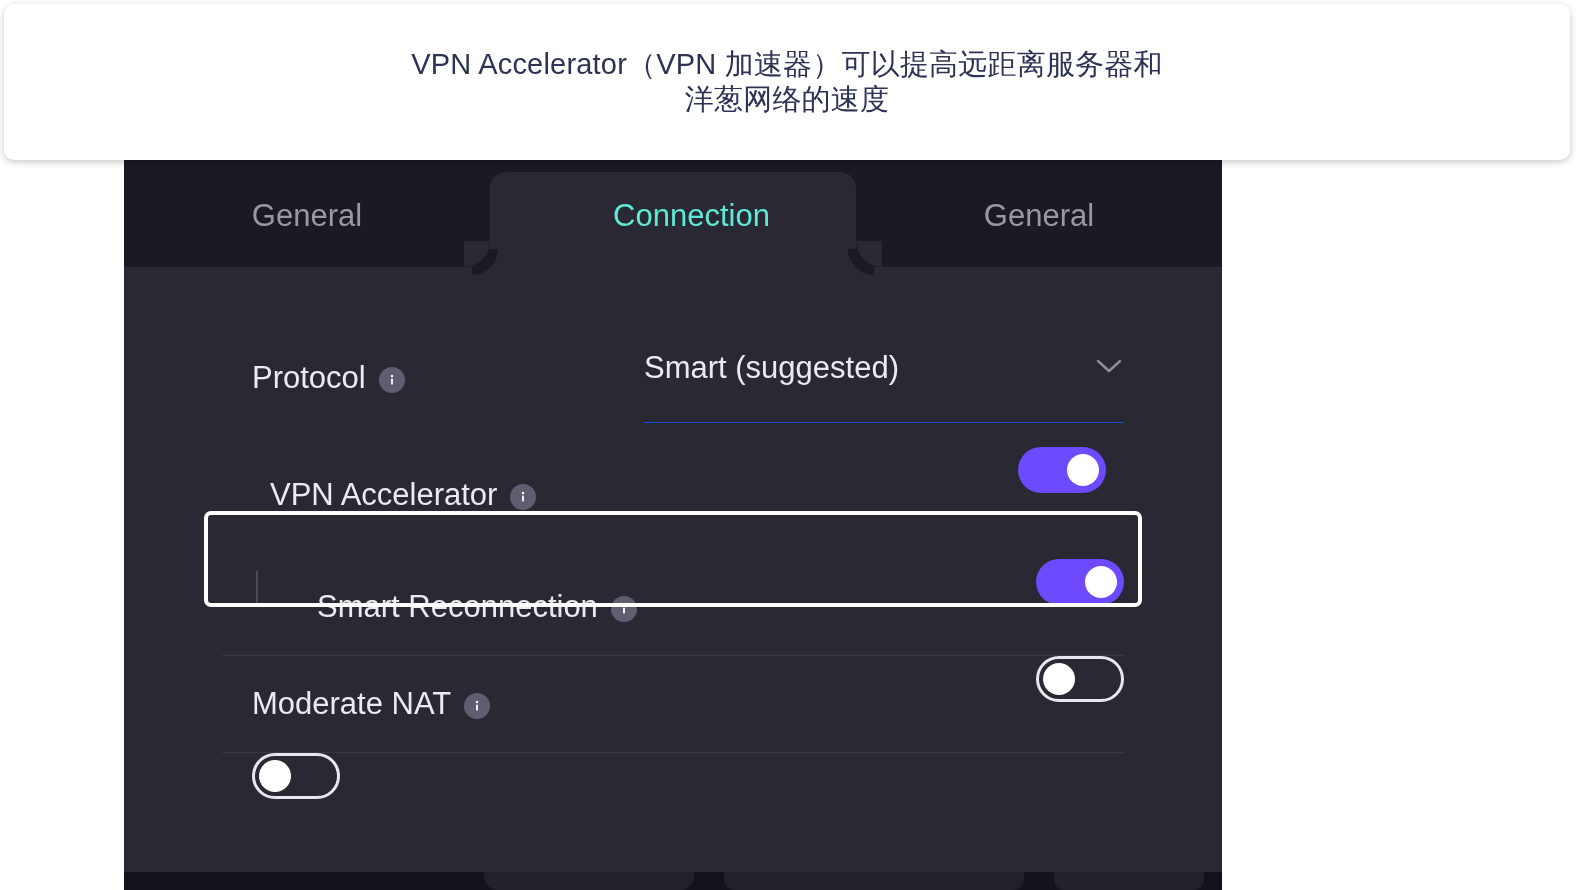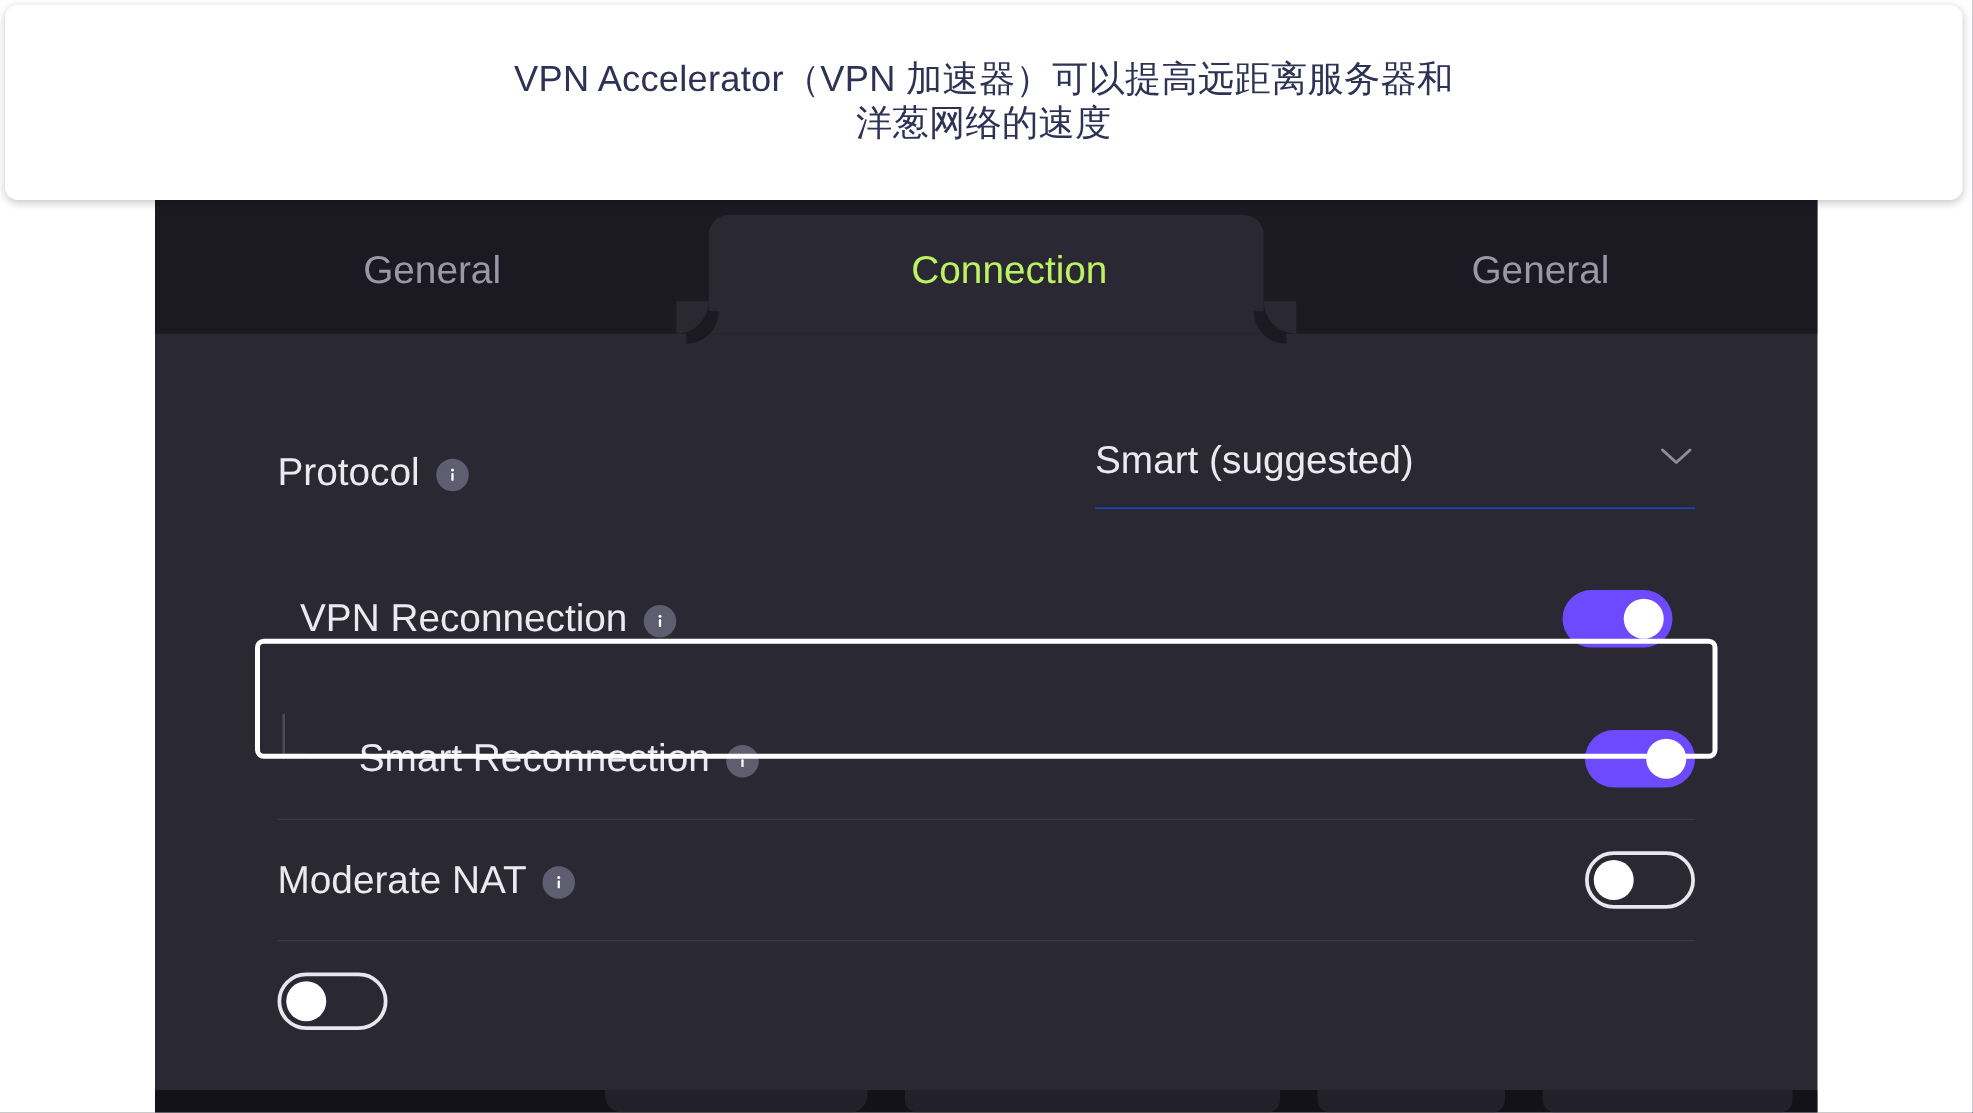--- a/index.html
+++ b/index.html
@@ -40,21 +40,21 @@
     font-weight: 400;
     letter-spacing: 0.2px;
     white-space: pre-line;
   }
 
   
   .app-window {
     position: absolute;
     left: 124px;
     top: 160px;
-    width: 1330px;
+    width: 1098px;
     height: 730px;
     background: #2a2833;
     overflow: hidden;
     z-index: 1;
   }
 
   
   .tabbar {
     position: relative;
     height: 107px;
@@ -71,21 +71,21 @@
     cursor: pointer;
   }
   .tab-label {
     font-size: 31px;
     color: #9a98a6;
     position: relative;
     z-index: 2;
     padding-top: 4px;
   }
   .tab.is-active .tab-label {
-    color: #bef264;
+    color: #5eead4;
     margin-left: 37px;
   }
   .tab.is-active .tab-shape {
     position: absolute;
     left: 0;
     right: 0;
     top: 12px;
     bottom: 0;
     background: #2a2833;
     border-radius: 16px 16px 0 0;
@@ -114,24 +114,24 @@
 
   
   .settings-body {
     padding: 0 98px;
     position: relative;
   }
 
   .setting-row {
     height: 96px;
     display: flex;
-    align-items: center;
     justify-content: space-between;
     box-sizing: border-box;
     position: relative;
+    margin-left: 30px;
   }
   .row-left {
     display: flex;
     align-items: center;
     gap: 13px;
   }
   .row-label {
     font-size: 31px;
     color: #eceaf1;
     white-space: nowrap;
@@ -314,21 +314,21 @@
             <path d="M4 4 L15 14 L26 4" fill="none" stroke="#8f8d9c" stroke-width="2.4" stroke-linecap="round" stroke-linejoin="round"></path>
           </svg>
         </span>
       </div>
     </div>
 
     <div style="height:24px"></div>
 
     <div class="setting-row row-accelerator">
       <div class="row-left">
-        <span class="row-label">VPN Reconnection</span>
+        <span class="row-label">VPN Accelerator</span>
         <span class="info-icon">
           <svg width="16" height="16" viewBox="0 0 16 16" aria-hidden="true">
             <circle cx="8" cy="4" r="1.2" fill="#ffffff"></circle>
             <rect x="7.1" y="6.4" width="1.8" height="6.2" rx="0.7" fill="#ffffff"></rect>
           </svg>
         </span>
       </div>
       <div class="toggle on">
         <span class="knob"></span>
       </div>

